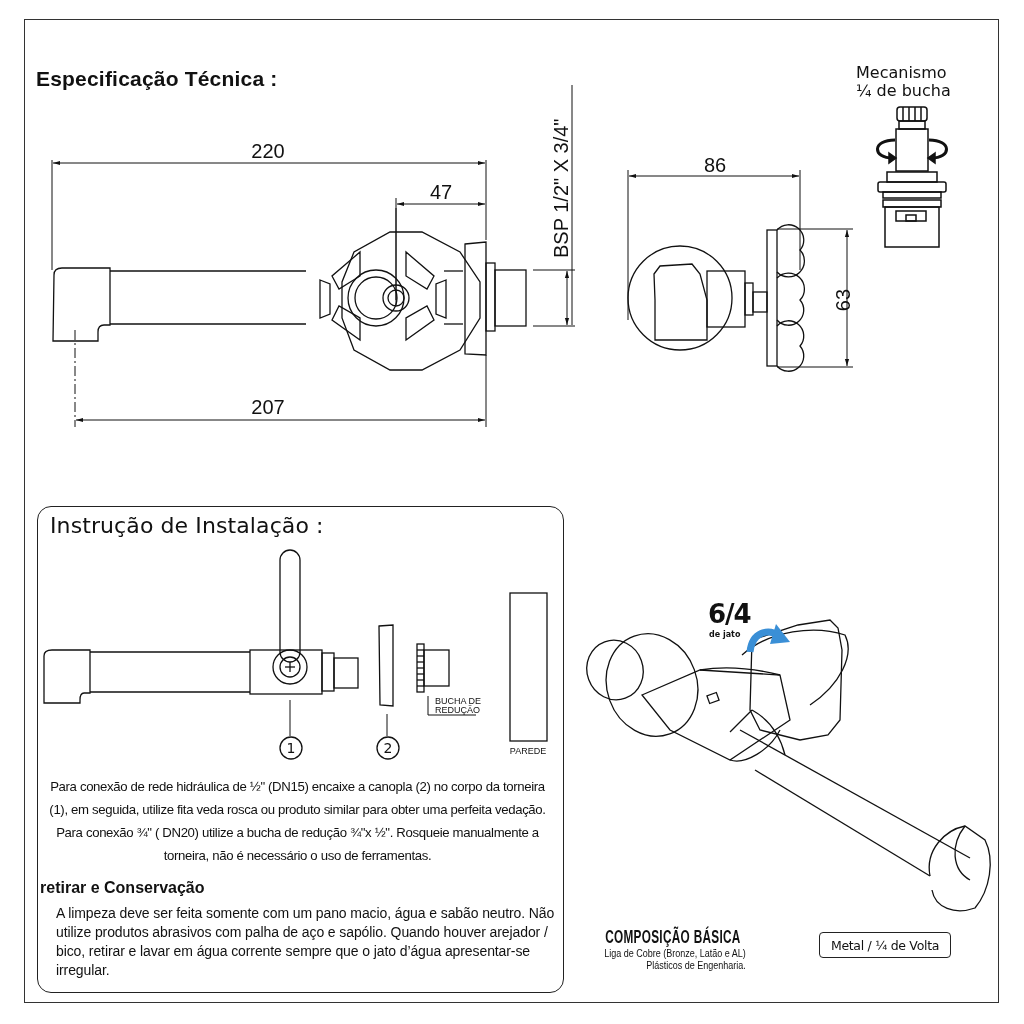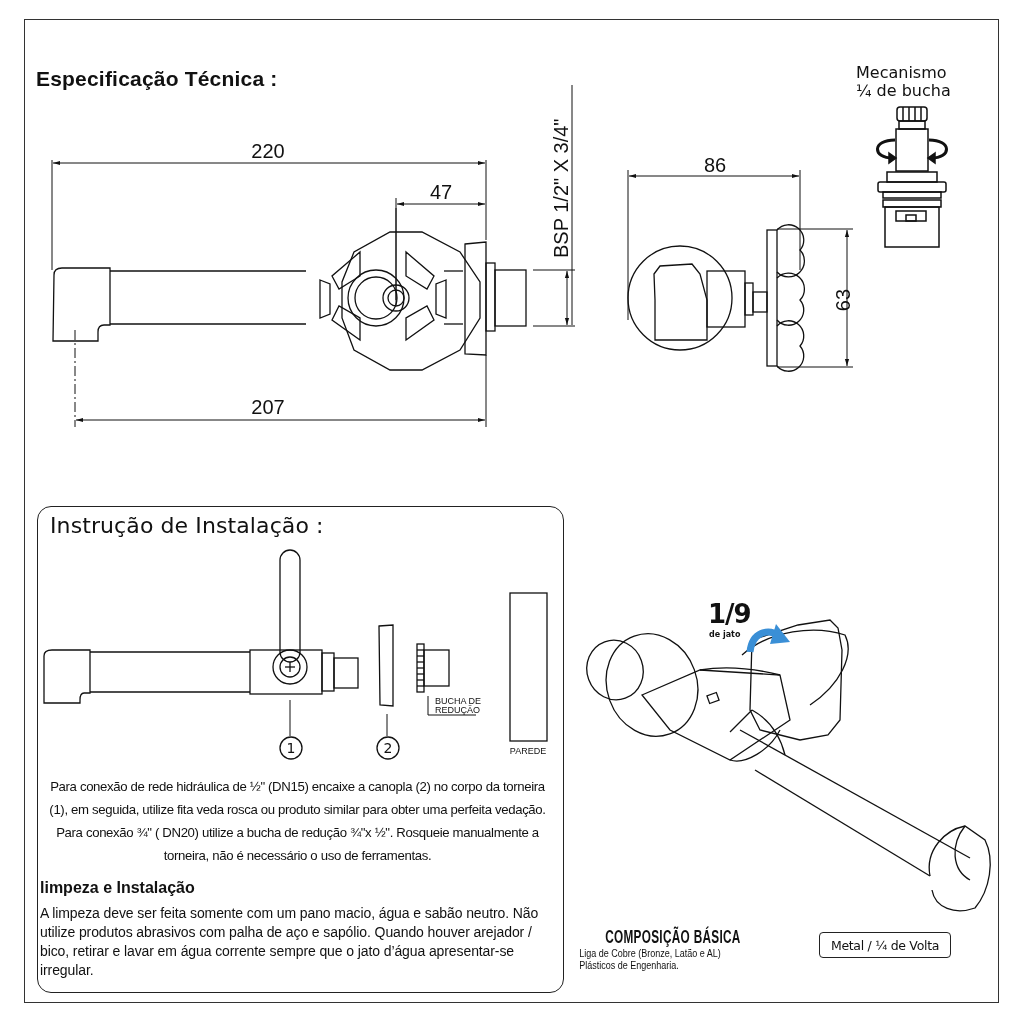--- a/index.html
+++ b/index.html
@@ -9,22 +9,22 @@
   .drawing { position: absolute; left: 0; top: 0; }
   .dim { font-family: "Liberation Sans", sans-serif; font-size: 20px; fill: #111; }
   .mech-label { position: absolute; left: 856px; top: 64px; width: 116px; text-align: left; font-family: "DejaVu Sans", sans-serif; font-size: 16px; line-height: 18px; }
   .install-box { position: absolute; left: 37px; top: 506px; width: 527px; height: 487px; border: 1.5px solid #222; border-radius: 14px; box-sizing: border-box; }
   .title-install { position: absolute; left: 50px; top: 513px; font-family: "DejaVu Sans", sans-serif; font-size: 22px; font-weight: normal; letter-spacing: 0.1px; }
   .label-small { font-family: "Liberation Sans", sans-serif; font-size: 9px; fill: #111; }
   .callout { font-family: "DejaVu Sans", sans-serif; font-size: 14px; fill: #111; }
   .para { position: absolute; left: 40px; width: 515px; font-family: "Liberation Sans", sans-serif; color: #111; }
   .para-install { top: 775px; font-size: 13.2px; line-height: 23px; letter-spacing: -0.35px; text-align: center; }
   .h-clean { position: absolute; left: 40px; top: 879px; font-size: 16px; font-weight: bold; }
-  .para-clean { top: 904px; font-size: 14px; line-height: 19px; letter-spacing: -0.1px; }
-  .comp { position: absolute; left: 570px; top: 926px; width: 185px; text-align: left; }
+  .para-clean { top: 904px; font-size: 14px; line-height: 19px; letter-spacing: -0.1px; margin-left: 16px; }
+  .comp { position: absolute; left: 570px; top: 926px; width: 185px; text-align: right; }
   .comp-title { font-family: "Liberation Sans", sans-serif; font-size: 19px; font-weight: bold; transform: scaleX(0.62); transform-origin: center; letter-spacing: 0.5px; white-space: nowrap; }
   .comp-line { font-family: "Liberation Sans", sans-serif; font-size: 10px; line-height: 12px; transform: scaleX(0.9); }
   .badge { position: absolute; left: 819px; top: 932px; width: 132px; height: 26px; border: 1.8px solid #222; border-radius: 4px; box-sizing: border-box; font-family: "DejaVu Sans", sans-serif; font-weight: normal; font-size: 12.5px; display: flex; align-items: center; justify-content: center; letter-spacing: -0.3px; }
   .quarter { position: absolute; left: 708px; top: 601px; font-family: "DejaVu Sans", sans-serif; font-weight: bold; font-size: 26px; line-height: 26px; letter-spacing: -1px; }
   .quarter-sub { position: absolute; left: 709px; top: 630px; font-family: "DejaVu Sans", sans-serif; font-weight: bold; font-size: 8px; }
 </style>
 </head>
 <body>
 
 <div class="frame"></div>
@@ -182,21 +182,21 @@
     <text class="label-small" x="435" y="164" stroke="none">BUCHA DE</text>
     <text class="label-small" x="435" y="173" stroke="none">REDUÇÃO</text>
   </g>
   <g>
     <rect x="510" y="53" width="37" height="148"></rect>
     <text class="label-small" x="528" y="214" text-anchor="middle" stroke="none">PAREDE</text>
   </g>
 </svg>
 
 <div class="para para-install">Para conexão de rede hidráulica de ½" (DN15) encaixe a canopla (2) no corpo da torneira (1), em seguida, utilize fita veda rosca ou produto similar para obter uma perfeita vedação. Para conexão ¾" ( DN20) utilize a bucha de redução ¾"x ½".  Rosqueie manualmente a torneira, não é necessário o uso de ferramentas.</div>
-<div class="h-clean">limpeza e Instalação</div>
+<div class="h-clean">retirar e Conservação</div>
 <div class="para para-clean">A limpeza deve ser feita somente com um pano macio, água e sabão neutro. Não utilize produtos abrasivos com palha de aço e sapólio. Quando houver arejador / bico, retirar e lavar em água corrente sempre que o jato d’água apresentar-se irregular.</div>
 
 <svg class="drawing" style="left:580px;top:590px" width="420" height="330" fill="none" stroke="#111" stroke-width="1.3">
   <ellipse cx="35" cy="80" rx="28" ry="30" transform="rotate(-20 35 80)"></ellipse>
   <ellipse cx="72" cy="95" rx="45" ry="52" transform="rotate(-20 72 95)"></ellipse>
   <path d="M62,105 L120,80 L200,85 L210,130 L150,170 L90,140 Z"></path>
   <path d="M120,80 C150,75 180,80 200,85"></path>
   <path d="M150,170 C165,175 190,160 200,140"></path>
   <path d="M162,65 C190,40 235,35 265,45 C275,65 260,95 230,115"></path>
   <path d="M172,50 L218,35 L250,30 L258,38 L262,60 L260,130 L248,145 L220,150 L180,140 L170,120 Z"></path>
@@ -204,21 +204,21 @@
   <path d="M150,142 L172,120"></path>
   <path d="M172,120 C190,130 200,145 205,165"></path>
   <path d="M160,140 L390,268"></path>
   <path d="M175,180 L350,286"></path>
   <path d="M350,286 C345,260 365,240 385,236 L405,250 C415,270 410,300 395,318 C375,325 355,318 352,300"></path>
   <path d="M385,236 C370,255 372,280 390,290"></path>
 
   <path d="M170,62 C172,42 188,38 200,46" stroke="#3a8fd6" stroke-width="7"></path>
   <path d="M196,34 L210,52 L190,54 Z" fill="#3a8fd6" stroke="none"></path>
 </svg>
-<div class="quarter">1/9</div>
+<div class="quarter">6/4</div>
 <div class="quarter-sub">de jato</div>
 
 <div class="comp">
   <div class="comp-title">COMPOSIÇÃO BÁSICA</div>
   <div class="comp-line">Liga de Cobre (Bronze, Latão e AL)</div>
   <div class="comp-line">Plásticos de Engenharia.</div>
 </div>
 
 <div class="badge">Metal / ¼ de Volta</div>
 

